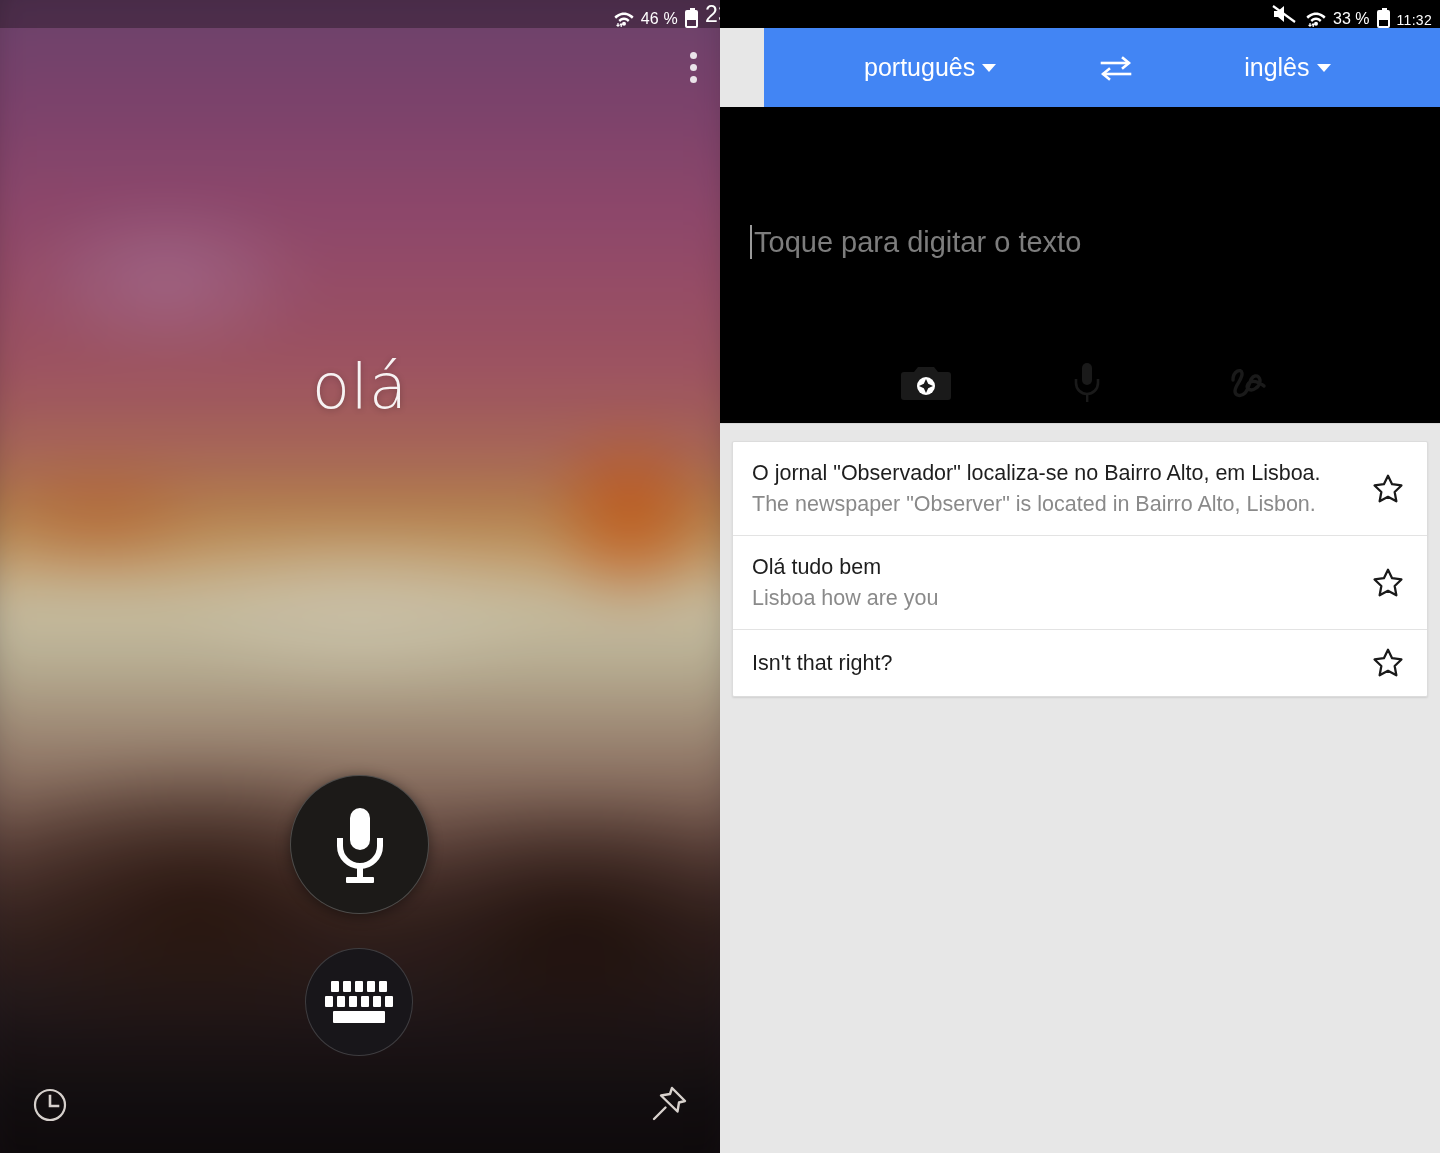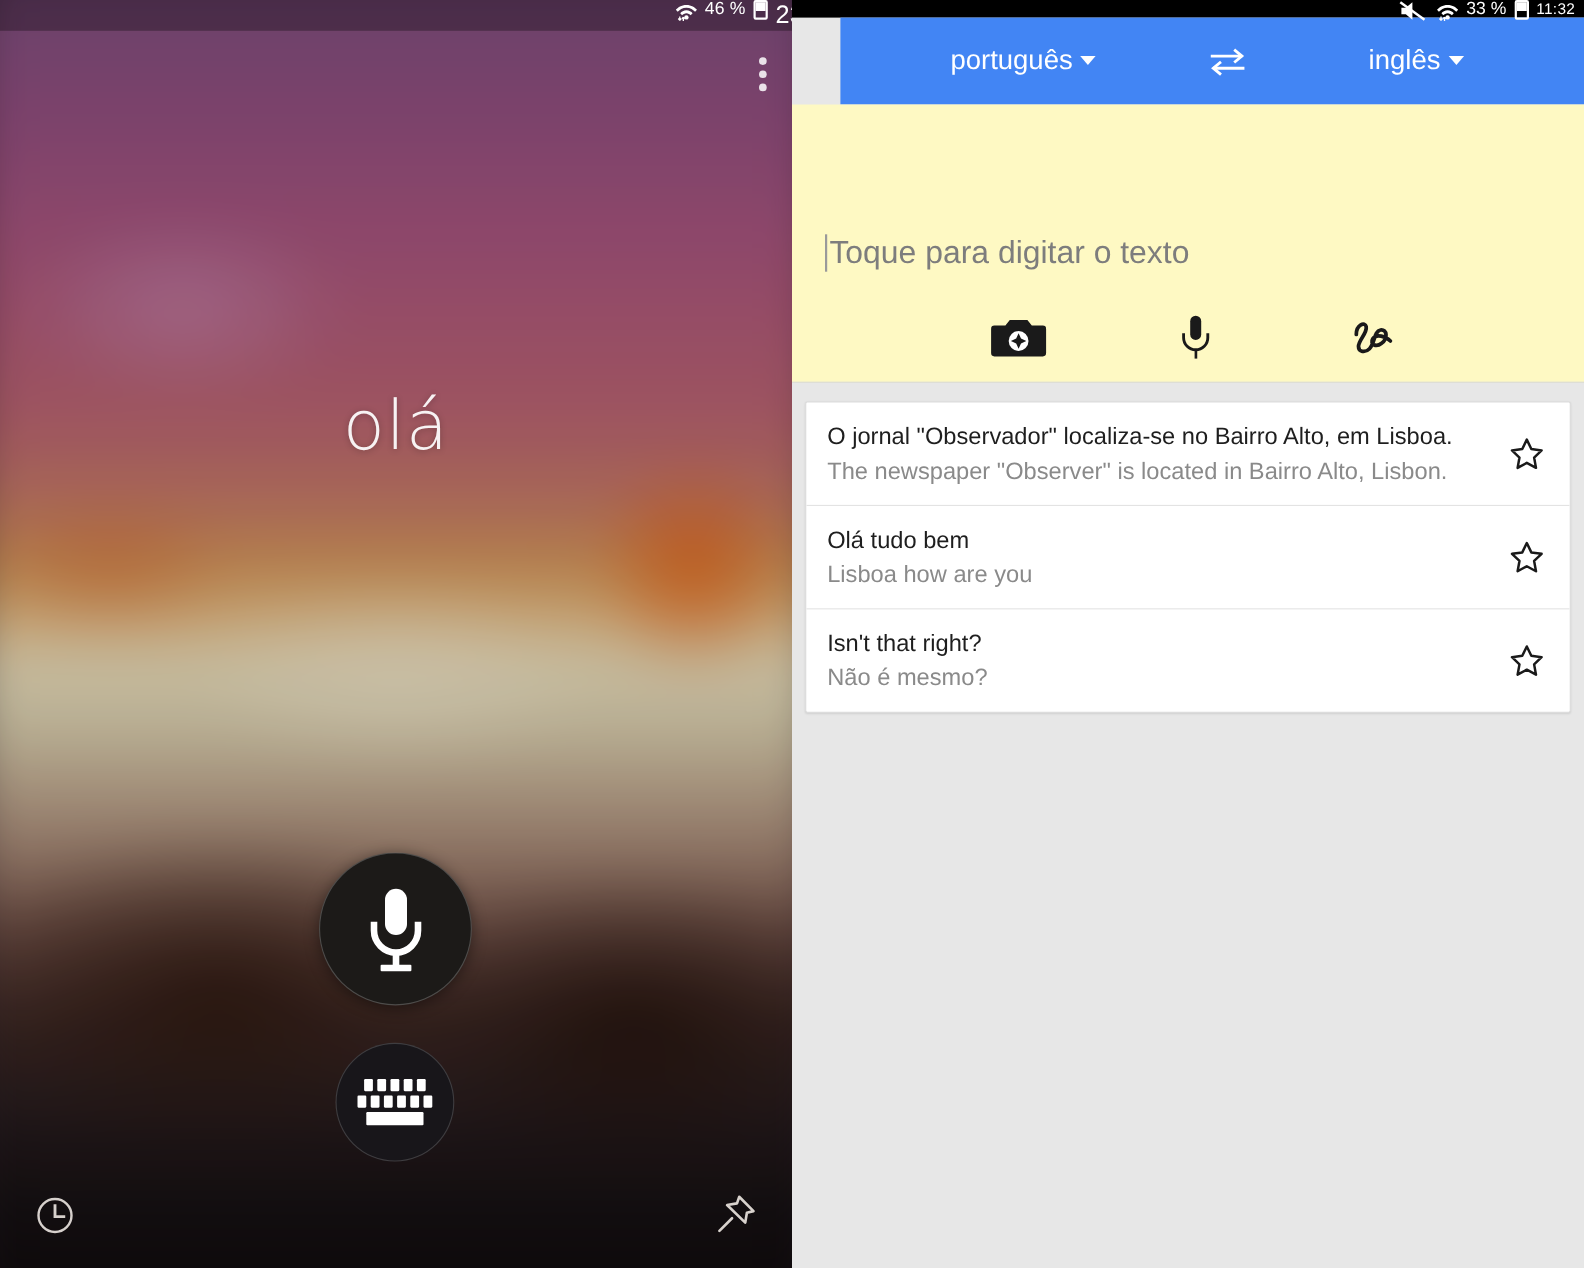--- a/index.html
+++ b/index.html
@@ -36,21 +36,21 @@
         #241a1c 980px, #140f11 1060px, #0d0a0b 1153px);
     filter: blur(22px);
     transform: scale(1.08);
   }
   .bg-veil { position: absolute; inset: 0; background: rgba(0,0,0,0.10); }
 
   
   .status-left {
     position: absolute; top: 0; left: 0; width: 772px; height: 28px;
     background: rgba(0,0,0,0.30);
-    display: flex; align-items: flex-start; justify-content: flex-end;
+    display: flex; align-items: flex-end; justify-content: flex-end;
     padding-right: 8px; gap: 7px;
     color: #fff;
   }
   .status-left .sb-text { font-size: 16px; letter-spacing: .2px; }
   .status-left .sb-clock { font-size: 23px; letter-spacing: .3px; }
 
   .wifi-ico { position: relative; width: 22px; height: 20px; }
   .wifi-ico svg { position: absolute; left: 1px; top: 0; }
   .batt { width: 13px; height: 18px; border: 2px solid #fff; border-radius: 2px; position: relative; background: linear-gradient(#fff 0 55%, transparent 55% 100%); }
   .batt::before { content:""; position:absolute; top:-4px; left:3px; width:5px; height:3px; background:#fff; }
@@ -102,22 +102,22 @@
   }
 
   
   .right-panel {
     position: relative;
     width: 720px; height: 1153px;
     background: #e7e7e7;
     overflow: hidden;
   }
   .status-right {
-    height: 16px; width: 100%; background: #000;
-    display: flex; align-items: flex-start; justify-content: flex-end;
+    height: 28px; width: 100%; background: #000;
+    display: flex; align-items: flex-end; justify-content: flex-end;
     padding-right: 8px; gap: 7px; color: #fff;
   }
   .status-right .sb-text { font-size: 16px; }
   .status-right .sb-clock { font-size: 14px; letter-spacing: .3px; }
 
   .appbar {
     height: 79px; width: 100%;
     background: #4285f4;
     display: flex; align-items: center;
     color: #fff;
@@ -128,21 +128,21 @@
     font-size: 25px; cursor: pointer; white-space: nowrap;
   }
   .lang-src { margin-left: 100px; }
   .lang-tgt { margin-left: 108px; }
   .caret { width: 0; height: 0; border-left: 7px solid transparent; border-right: 7px solid transparent; border-top: 8px solid #fff; position: relative; top: -4px; }
   .swap-btn { margin-left: 100px; cursor: pointer; display: flex; align-items: center; }
   .ov-dots-right { margin-left: auto; margin-right: 24px; display: flex; flex-direction: column; gap: 6px; cursor: pointer; }
   .ov-dots-right span { width: 8px; height: 8px; border-radius: 50%; background: #fff; }
 
   .input-card {
-    background: #fef9c3; width: 100%; height: 253px;
+    background: #000000; width: 100%; height: 317px;
     position: relative;
     border-bottom: 1px solid #d8d8d8;
     text-align: center;
   }
   .input-placeholder {
     position: absolute; top: 118px; left: 30px;
     font-size: 29px; color: #7d7d7d;
     display: flex; align-items: center;
   }
   .caret-bar { width: 2px; height: 34px; background: #9a9a9a; margin-right: 2px; }
@@ -357,21 +357,20 @@
         <div class="star-btn">
           <svg width="34" height="34" viewBox="0 0 24 24">
             <path d="M12 2.6 l2.9 6 6.6 .9 -4.8 4.6 1.2 6.6 -5.9-3.2 -5.9 3.2 1.2-6.6 -4.8-4.6 6.6-.9 z" fill="none" stroke="#1a1a1a" stroke-width="1.6" stroke-linejoin="round"></path>
           </svg>
         </div>
       </div>
 
       <div class="hist-row">
         <div class="hist-texts">
           <div class="hist-src">Isn't that right?</div>
-          <div class="hist-tgt">Não é mesmo?</div>
         </div>
         <div class="star-btn">
           <svg width="34" height="34" viewBox="0 0 24 24">
             <path d="M12 2.6 l2.9 6 6.6 .9 -4.8 4.6 1.2 6.6 -5.9-3.2 -5.9 3.2 1.2-6.6 -4.8-4.6 6.6-.9 z" fill="none" stroke="#1a1a1a" stroke-width="1.6" stroke-linejoin="round"></path>
           </svg>
         </div>
       </div>
 
 
     </div>

